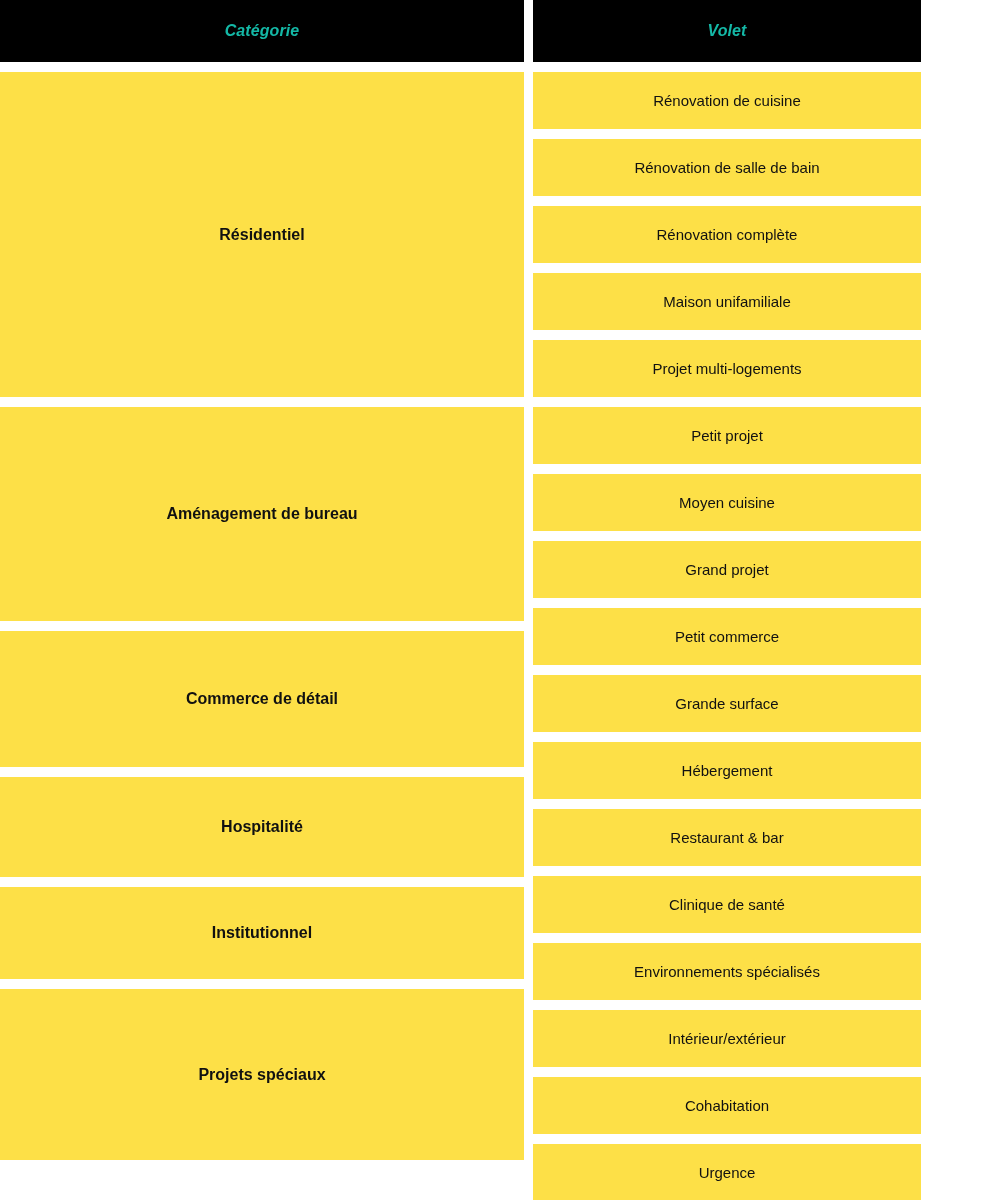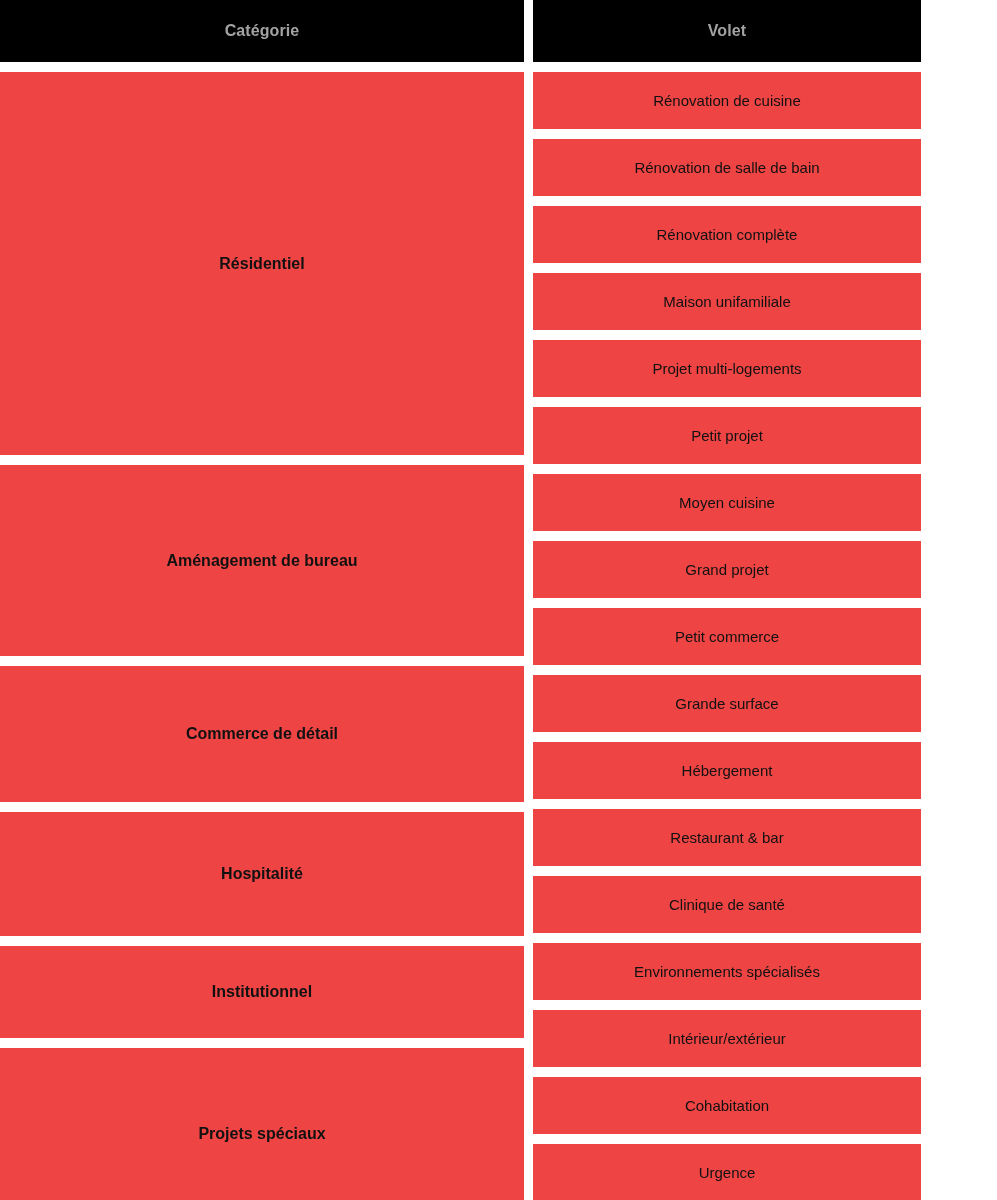--- a/index.html
+++ b/index.html
@@ -26,34 +26,35 @@
   .col {
     position: absolute;
     top: 0;
   }
   .col-left  { left: 0px;   width: 524px; }
   .col-right { left: 533px; width: 388px; }
 
   
   .header-cell {
     background: #000000;
-    color: #a3a3a3;
+    color: #14b8a6;
     height: 62px;
     display: flex;
     align-items: center;
     justify-content: center;
     font-size: 16px;
     font-weight: bold;
     letter-spacing: 0.1px;
     box-sizing: border-box;
+    font-style: italic;
   }
 
   
   .cell {
-    background: #ef4444;
+    background: #fde047;
     color: #111111;
     display: flex;
     align-items: center;
     justify-content: center;
     text-align: center;
     box-sizing: border-box;
     padding: 4px 10px;
   }
 
   .category-cell {
@@ -76,27 +77,27 @@
   }
 </style>
 </head>
 <body>
 
 <div class="table">
 
   <div class="col col-left">
     <div class="header-cell">Catégorie</div>
 
-    <div class="cell category-cell" style="height: 383px;">Résidentiel</div>
+    <div class="cell category-cell" style="height: 325px;">Résidentiel</div>
 
-    <div class="cell category-cell" style="height: 191px;">Aménagement de bureau</div>
+    <div class="cell category-cell" style="height: 214px;">Aménagement de bureau</div>
 
     <div class="cell category-cell" style="height: 136px;">Commerce de détail</div>
 
-    <div class="cell category-cell" style="height: 124px;">Hospitalité</div>
+    <div class="cell category-cell" style="height: 100px;">Hospitalité</div>
 
     <div class="cell category-cell" style="height: 92px;">Institutionnel</div>
 
     <div class="cell category-cell" style="height: 171px;">Projets spéciaux</div>
   </div>
 
   <div class="col col-right">
     <div class="header-cell">Volet</div>
 
     <div class="cell volet-cell">Rénovation de cuisine</div>

